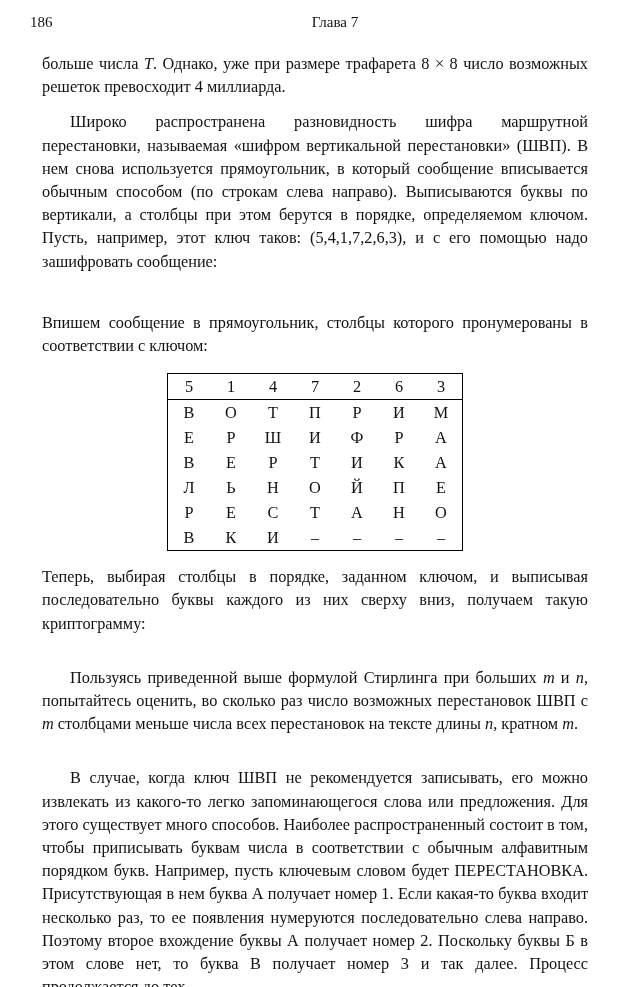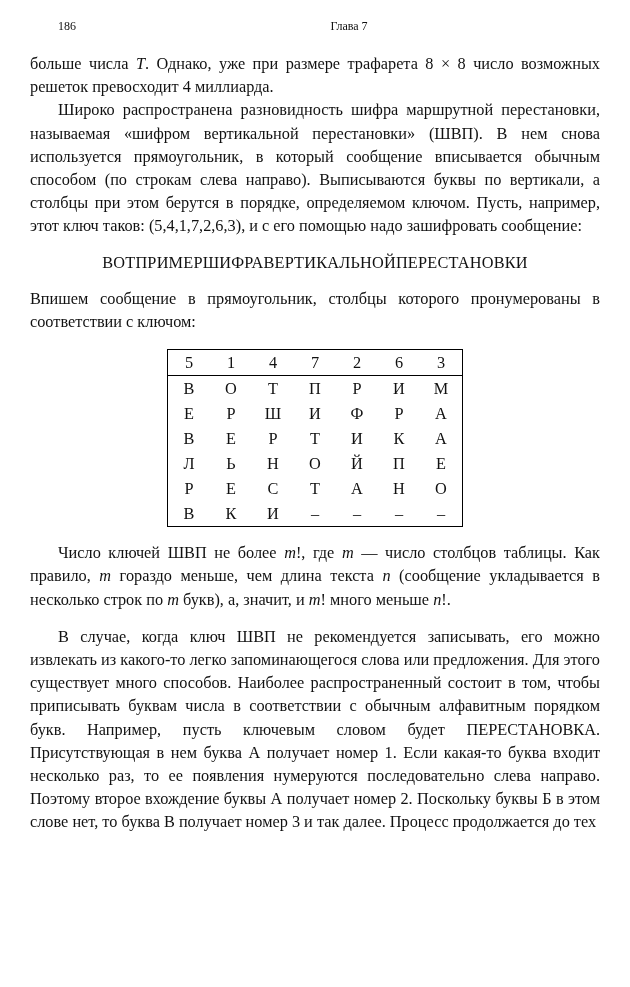--- a/index.html
+++ b/index.html
@@ -17,37 +17,36 @@
   }
   .page {
     width: 630px;
     height: 987px;
     box-sizing: border-box;
     padding: 14px 30px 0 30px;
     position: relative;
   }
   .header {
     display: flex;
-    align-items: flex-end;
-    font-size: 12px;
+    align-items: flex-start;
+    font-size: 15px;
     margin-bottom: 18px;
     height: 20px;
-    margin-left: 28px;
   }
   .header .folio {
     width: 120px;
     text-align: left;
   }
   .header .chapter {
     flex: 1;
     text-align: center;
     padding-right: 80px;
   }
   .body-text p {
-    margin: 0;
+    margin: 12px;
     font-size: 16.3px;
     line-height: 23.2px;
     text-align: justify;
     text-justify: inter-word;
     hyphens: none;
   }
   .indent {
     text-indent: 28px;
   }
   .noindent {
@@ -125,21 +124,20 @@
   </div>
 
   <div class="body-text">
 
     <p class="noindent">больше числа <i>T</i>. Однако, уже при размере трафарета 8 × 8 число возможных решеток превосходит 4 миллиарда.</p>
 
     <p class="indent"><span>Широко распространена разновидность шифра маршрутной перестановки, называемая </span><b>«шифром вертикальной перестановки» (ШВП)</b><span>. В нем снова используется прямоугольник, в который сообщение вписывается обычным способом (по строкам слева направо). Выписываются буквы по вертикали, а столбцы при этом берутся в порядке, определяемом ключом. Пусть, например, этот ключ таков: (5,4,1,7,2,6,3), и с его помощью надо зашифровать сообщение:</span></p>
 
     <div class="gap-s"></div>
 
-    <p class="centered display-line">ВОТПРИМЕРШИФРАВЕРТИКАЛЬНОЙПЕРЕСТАНОВКИ</p>
 
     <div class="gap-s"></div>
 
     <p class="noindent">Впишем сообщение в прямоугольник, столбцы которого пронумерованы в соответствии с ключом:</p>
 
     <div class="table-wrap">
       <table class="grid">
         <tbody>
             <tr class="keyrow">
           <td>5</td>
@@ -201,25 +199,26 @@
           <td>И</td>
           <td>–</td>
           <td>–</td>
           <td>–</td>
           <td>–</td>
         </tr>
       </tbody>
         </table>
     </div>
 
-
-
-    <p class="indent">Число ключей ШВП не более <i>m</i>!, где <i>m</i> — число столбцов таблицы. Как правило, <i>m</i> гораздо меньше, чем длина текста <i>n</i> (сообщение укладывается в несколько строк по <i>m</i> букв), а, значит, и <i>m</i>! много меньше <i>n</i>!.</p>
-
-    <div class="gap-s"></div>
-
+    <p class="noindent">Теперь, выбирая столбцы в порядке, заданном ключом, и выписывая последовательно буквы каждого из них сверху вниз, получаем такую криптограмму:</p>
+
+
+
+    <div class="gap-s"></div>
+
+    <p class="indent">Пользуясь приведенной выше формулой Стирлинга при больших <i>m</i> и <i>n</i>, попытайтесь оценить, во сколько раз число возможных перестановок ШВП с <i>m</i> столбцами меньше числа всех перестановок на тексте длины <i>n</i>, кратном <i>m</i>.</p>
 
     <div class="gap-s"></div>
 
     <p class="indent">В случае, когда ключ ШВП не рекомендуется записывать, его можно извлекать из какого-то легко запоминающегося слова или предложения. Для этого существует много способов. Наиболее распространенный состоит в том, чтобы приписывать буквам числа в соответствии с обычным алфавитным порядком букв. Например, пусть ключевым словом будет ПЕРЕСТАНОВКА. Присутствующая в нем буква А получает номер 1. Если какая-то буква входит несколько раз, то ее появления нумеруются последовательно слева направо. Поэтому второе вхождение буквы А получает номер 2. Поскольку буквы Б в этом слове нет, то буква В получает номер 3 и так далее. Процесс продолжается до тех</p>
 
   </div>
 </div>
 
 </body></html>

